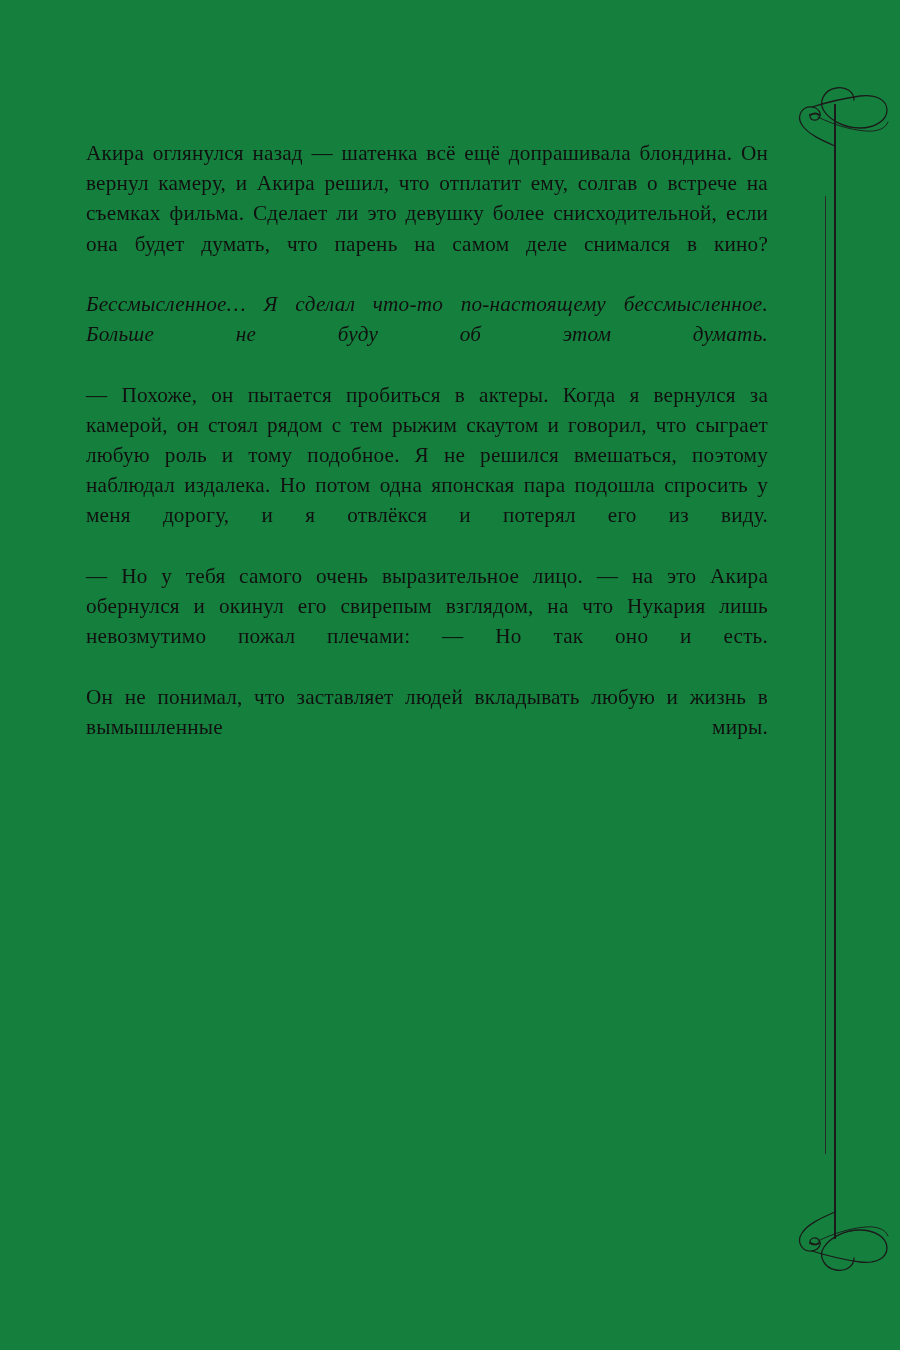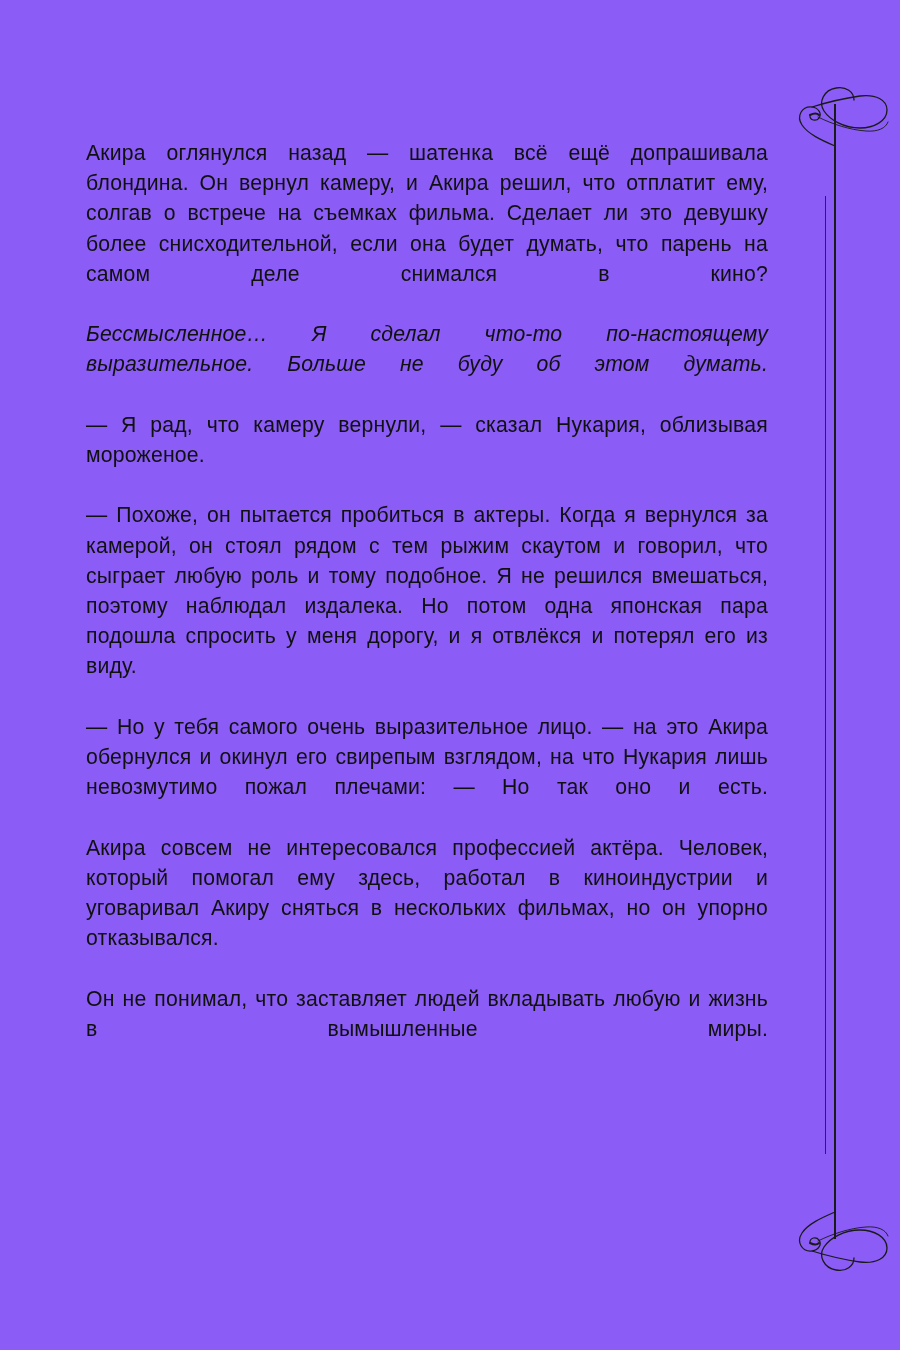--- a/index.html
+++ b/index.html
@@ -6,23 +6,23 @@
   html, body {
     margin: 0;
     padding: 0;
     background: #ffffff;
   }
 
   .page {
     position: relative;
     width: 900px;
     height: 1350px;
-    background: #8b5cf6;
+    background: #15803d;
     overflow: hidden;
-    font-family: Liberation Sans, sans-serif;
+    font-family: Liberation Serif, serif;
     color: #101010;
     -webkit-font-smoothing: antialiased;
   }
 
   
   .text-column {
     position: absolute;
     left: 86px;
     top: 138px;
     width: 682px;
@@ -119,21 +119,19 @@
     <svg viewBox="0 0 110 64" xmlns="http://www.w3.org/2000/svg" aria-hidden="true">
       <path d="M47 62 C 33 56, 20 50, 14 41 C 8 32, 14 22, 24 23 C 31 24, 34 30, 31 34 C 28 38, 22 36, 22 32" stroke-width="1.25" stroke-linecap="round"></path>
       <path d="M24 23 C 40 18, 58 14, 72 12 C 88 10, 99 16, 99 26 C 99 37, 86 44, 72 44 C 56 44, 42 36, 36 27 C 30 18, 36 6, 48 4 C 58 2, 66 8, 66 16" stroke-width="1.3" stroke-linecap="round"></path>
       <path d="M30 33 C 44 40, 62 46, 78 47 C 90 48, 98 44, 100 38" stroke-width="0.9" stroke-linecap="round"></path>
       <path d="M22 31 C 26 29, 29 29, 31 31" stroke-width="2.1" stroke-linecap="round"></path>
     </svg>
   </div>
 
   <div class="text-column">
     <p class="para">Акира оглянулся назад — шатенка всё ещё допрашивала блондина. Он вернул камеру, и Акира решил, что отплатит ему, солгав о встрече на съемках фильма. Сделает ли это девушку более снисходительной, если она будет думать, что парень на самом деле снимался в кино?</p>
-    <p class="para italic">Бессмысленное… Я сделал что-то по-настоящему выразительное. Больше не буду об этом думать.</p>
-    <p class="para">— Я рад, что камеру вернули, — сказал Нукария, облизывая мороженое.</p>
+    <p class="para italic">Бессмысленное… Я сделал что-то по-настоящему бессмысленное. Больше не буду об этом думать.</p>
     <p class="para">— Похоже, он пытается пробиться в актеры. Когда я вернулся за камерой, он стоял рядом с тем рыжим скаутом и говорил, что сыграет любую роль и тому подобное. Я не решился вмешаться, поэтому наблюдал издалека. Но потом одна японская пара подошла спросить у меня дорогу, и я отвлёкся и потерял его из виду.</p>
     <p class="para">— Но у тебя самого очень выразительное лицо. — на это Акира обернулся и окинул его свирепым взглядом, на что Нукария лишь невозмутимо пожал плечами: — Но так оно и есть.</p>
-    <p class="para">Акира совсем не интересовался профессией актёра. Человек, который помогал ему здесь, работал в киноиндустрии и уговаривал Акиру сняться в нескольких фильмах, но он упорно отказывался.</p>
     <p class="para">Он не понимал, что заставляет людей вкладывать любую и жизнь в вымышленные миры.</p>
   </div>
 
 </div>
 
 </body></html>

